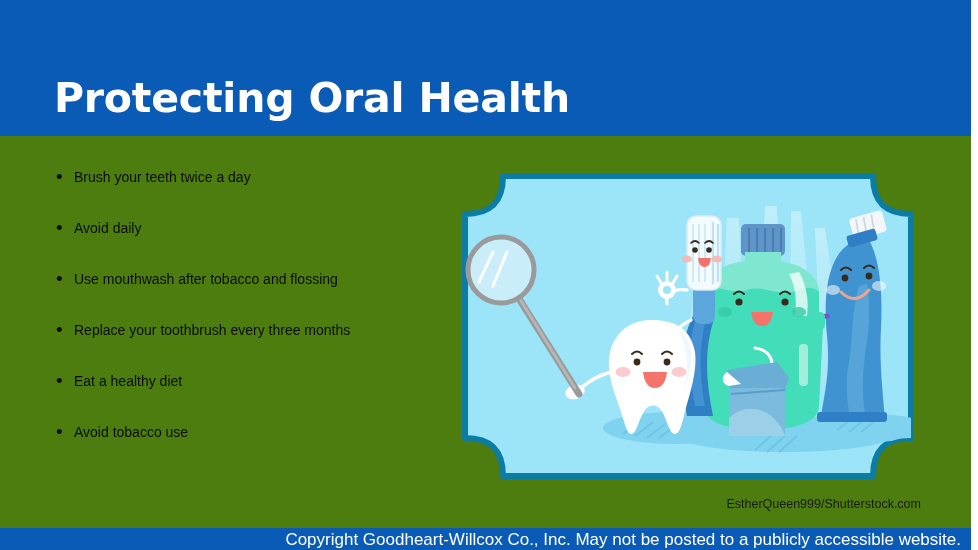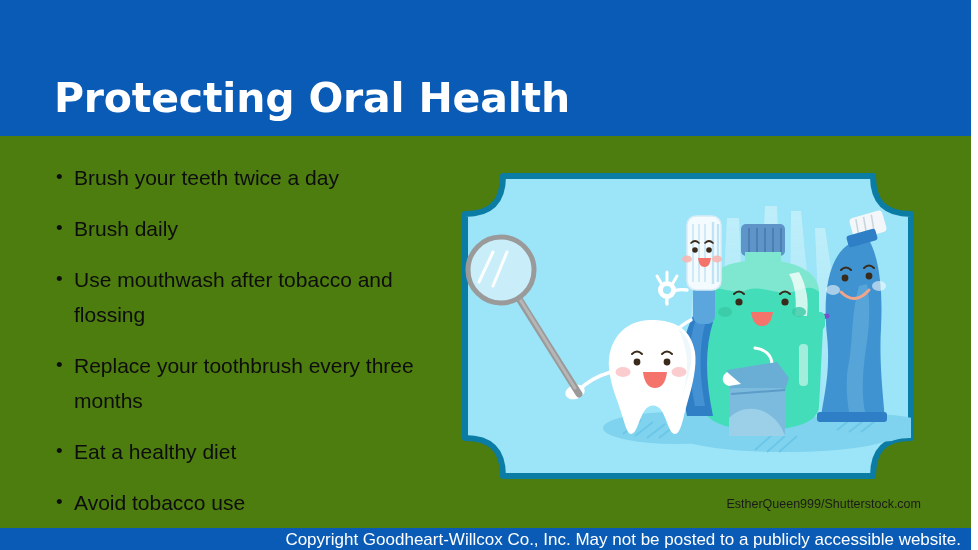--- a/index.html
+++ b/index.html
@@ -47,21 +47,21 @@
     top: 160px;
     width: 390px;
     margin: 0;
     padding: 0;
     list-style: none;
   }
   .bullet-item {
     position: relative;
     padding-left: 24px;
     margin-bottom: 16px;
-    font-size: 21px;
+    font-size: 14px;
     line-height: 35px;
     color: #0d0d0d;
   }
   .bullet-item::before {
     content: "\2022";
     position: absolute;
     left: 6px;
     top: -1px;
     font-size: 19px;
     line-height: 35px;
@@ -110,21 +110,21 @@
 </head>
 <body>
 
 <div class="slide">
 
   <div class="header-band"></div>
   <h1 class="slide-title">Protecting Oral Health</h1>
 
   <ul class="bullets">
     <li class="bullet-item">Brush your teeth twice a day</li>
-    <li class="bullet-item">Brush daily</li>
+    <li class="bullet-item">Avoid daily</li>
     <li class="bullet-item">Use mouthwash after tobacco and flossing</li>
     <li class="bullet-item">Replace your toothbrush every three months</li>
     <li class="bullet-item">Eat a healthy diet</li>
     <li class="bullet-item">Avoid tobacco use</li>
   </ul>
 
   <div class="illustration-wrap">
     <svg width="466" height="320" viewBox="0 0 466 320" xmlns="http://www.w3.org/2000/svg">
       <defs>
         <clipPath id="frameClip">

